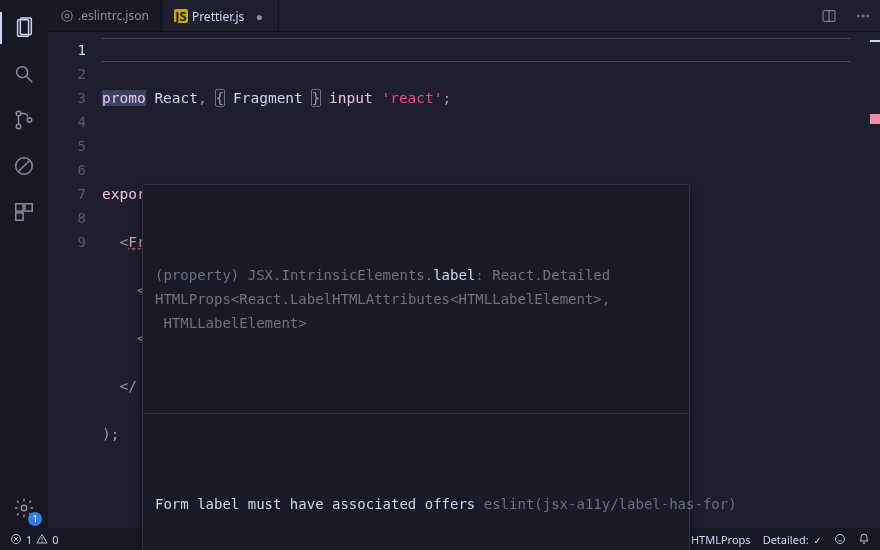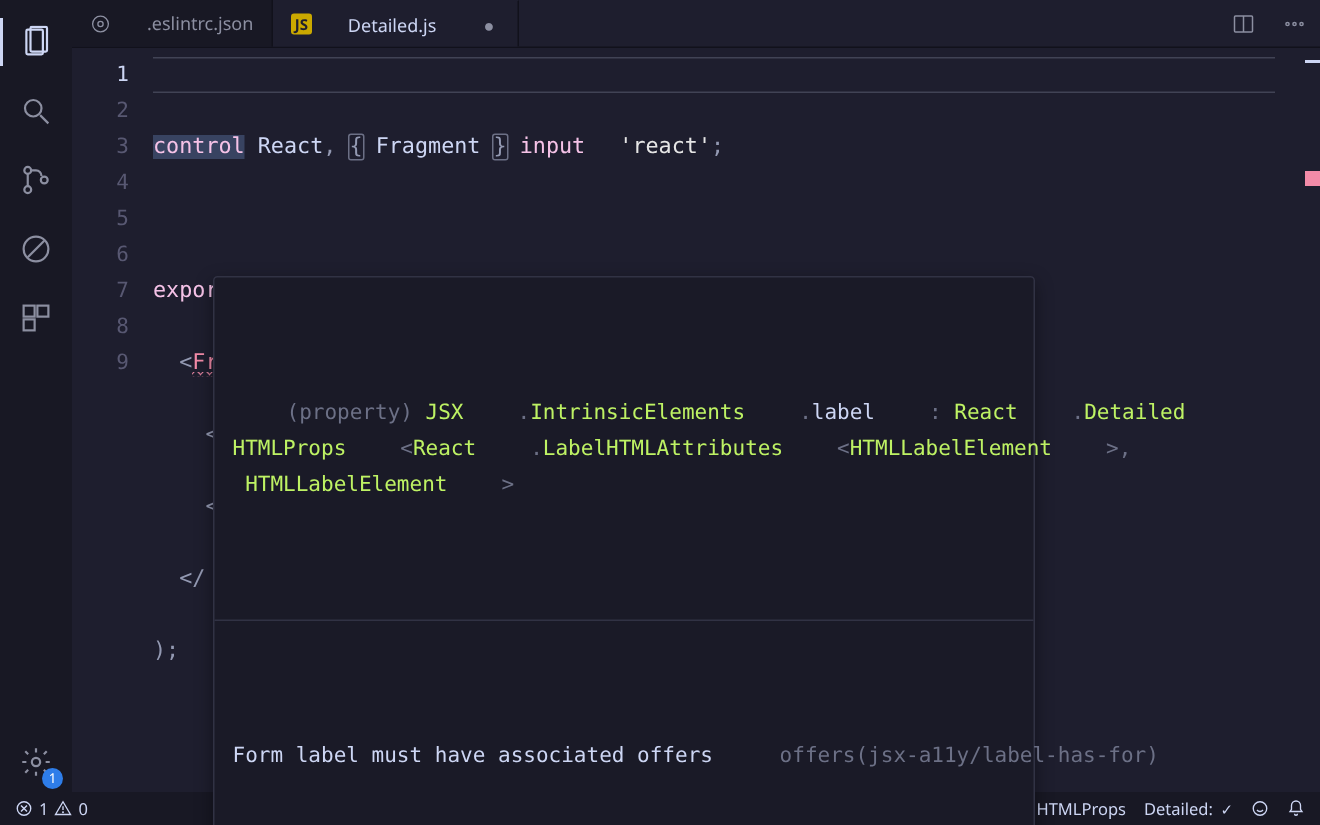--- a/index.html
+++ b/index.html
@@ -33,21 +33,21 @@
     padding: 0 3px;
   }
   
   .main { flex: 1; display: flex; flex-direction: column; min-width: 0; }
   
   .tabs {
     height: 32px; background: #1e1e2e; display: flex; align-items: stretch;
     border-bottom: 1px solid #11111b;
   }
   .tab {
-    display: flex; align-items: center; gap: 24px;
+    display: flex; align-items: center; gap: 4px;
     padding: 0 12px; font-size: 12px; color: #8c8fa1;
     border-right: 1px solid #11111b; cursor: pointer; background: #181824;
   }
   .tab.active { background: #1e1e2e; color: #cdd6f4; border-top: 1px solid #1e1e2e; }
   .tab .ticon { width: 14px; height: 14px; display: inline-flex; align-items: center; justify-content: center; }
   .tab .close { width: 14px; text-align: center; color: #8c8fa1; margin-left: 4px; }
   .tabs .tspacer { flex: 1; }
   .tabs .taction { width: 34px; display: flex; align-items: center; justify-content: center; color: #8c8fa1; cursor: pointer; }
   .tabs .taction svg { width: 16px; height: 16px; stroke: currentColor; fill: none; stroke-width: 1.5; }
   
@@ -79,36 +79,36 @@
                       linear-gradient(135deg, transparent 5%, #f38ba8 15%, transparent 25%);
     background-size: 6px 3px; background-repeat: repeat-x; background-position: 0 100%;
     padding-bottom: 1px;
   }
   .bracket-hi { outline: 1px solid #6c7086; border-radius: 1px; }
   
   .t-kw { color: #f5c2e7; }
   .t-id { color: #cdd6f4; }
   .t-punc { color: #9399b2; }
   .t-func { color: #89b4fa; }
-  .t-str { color: #e5e5e5; margin-left: 14px; }
+  .t-str { color: #ec4899; }
   .t-tag { color: #f38ba8; }
   .t-attr { color: #fab387; }
   .t-sel { background: rgba(137,180,250,0.25); }
   
   .hover {
     position: absolute; left: 40px; top: 152px; width: 548px;
     background: #1a1a27; border: 1px solid #313244; border-radius: 3px;
     font-family: monospace; font-size: 14px; line-height: 24px;
     box-shadow: 0 4px 12px rgba(0,0,0,0.4);
   }
   .hover .sec { padding: 6px 12px; }
   .hover .divider { border-top: 1px solid #313244; }
-  .h-dim { color: #6c7086; margin-left: 36px; }
+  .h-dim { color: #6c7086; }
   .h-text { color: #cdd6f4; }
-  .h-type { color: #bef264; }
+  .h-type { color: #737373; }
   
   .status {
     height: 22px; background: #181824; display: flex; align-items: center;
     font-size: 11px; color: #cdd6f4; padding: 0 4px;
   }
   .status .sitem { display: flex; align-items: center; gap: 4px; padding: 0 6px; height: 100%; cursor: pointer; }
   .status .sitem svg { width: 12px; height: 12px; stroke: currentColor; fill: none; stroke-width: 1.8; }
   .status .sspacer { flex: 1; }
   .check::after { content: "✓"; font-size: 10px; margin-left: 1px; }
 </style>
@@ -167,22 +167,22 @@
       <div class="tab">
         <span class="ticon">
           <svg viewBox="0 0 24 24" stroke="#8c8fa1" fill="none" stroke-width="1.5">
               <circle cx="12" cy="12" r="3"></circle>
               <circle cx="12" cy="12" r="9"></circle>
             </svg>
         </span>
         <span>.eslintrc.json</span>
       </div>
       <div class="tab active">
-        <span class="ticon" style="background:#cba900;color:#1e1e2e;font-size:10px;font-weight:bold;border-radius:2px;line-height:14px;">JS</span>
-        <span>Detailed.js</span>
+        <span class="ticon" style="background:#cba900;color:#1e1e2e;font-size:13px;font-weight:bold;border-radius:2px;line-height:14px;">JS</span>
+        <span>Prettier.js</span>
         <span class="close">●</span>
       </div>
       <div class="tspacer"></div>
       <div class="taction">
         <svg viewBox="0 0 24 24">
             <rect x="3" y="4" width="18" height="16" rx="1"></rect>
             <line x1="12" y1="4" x2="12" y2="20"></line>
           </svg>
       </div>
       <div class="taction">
@@ -201,38 +201,38 @@
         <div class="ln">3</div>
         <div class="ln">4</div>
         <div class="ln">5</div>
         <div class="ln">6</div>
         <div class="ln">7</div>
         <div class="ln">8</div>
         <div class="ln">9</div>
       </div>
       <div class="code">
         <div class="curline"></div>
-<div><span class="t-kw t-sel">control</span> <span class="t-id">React</span><span class="t-punc">,</span> <span class="t-punc bracket-hi">{</span> <span class="t-id">Fragment</span> <span class="t-punc bracket-hi">}</span> <span class="t-kw">input</span> <span class="t-str">'react'</span><span class="t-punc">;</span></div>
+<div><span class="t-kw t-sel">promo</span> <span class="t-id">React</span><span class="t-punc">,</span> <span class="t-punc bracket-hi">{</span> <span class="t-id">Fragment</span> <span class="t-punc bracket-hi">}</span> <span class="t-kw">input</span> <span class="t-str">'react'</span><span class="t-punc">;</span></div>
 <div> </div>
 <div><span class="t-kw">export</span> <span class="t-kw">const</span> <span class="t-func">Checkbox</span> <span class="t-punc">=</span> <span class="t-punc">()</span> <span class="t-punc">⇒</span> <span class="t-punc">(</span></div>
 <div>  <span class="t-punc">&lt;</span><span class="t-tag squig">Fragment</span><span class="t-punc">&gt;</span></div>
 <div>    <span class="t-punc">&lt;</span><span class="t-tag">input</span> <span class="t-attr">id</span><span class="t-punc">=</span><span class="t-str">"promo"</span> <span class="t-attr">type</span><span class="t-punc">=</span><span class="t-str">"checkbox"</span><span class="t-punc">&gt;&lt;/</span><span class="t-tag">input</span><span class="t-punc">&gt;</span></div>
 <div>    <span class="t-punc">&lt;</span><span class="t-tag squig">label</span><span class="t-punc">&gt;</span><span class="t-id">Receive promotional offers?</span><span class="t-punc">&lt;/</span><span class="t-tag">label</span><span class="t-punc">&gt;</span></div>
 <div>  <span class="t-punc">&lt;/</span></div>
 <div><span class="t-punc">);</span></div>
 <div> </div>
 
         
         <div class="hover">
           <div class="sec">
 <span class="h-dim">(property) </span><span class="h-type">JSX</span><span class="h-dim">.</span><span class="h-type">IntrinsicElements</span><span class="h-dim">.</span><span class="h-text">label</span><span class="h-dim">: </span><span class="h-type">React</span><span class="h-dim">.</span><span class="h-type">Detailed</span><br><span class="h-type">HTMLProps</span><span class="h-dim">&lt;</span><span class="h-type">React</span><span class="h-dim">.</span><span class="h-type">LabelHTMLAttributes</span><span class="h-dim">&lt;</span><span class="h-type">HTMLLabelElement</span><span class="h-dim">&gt;,</span><br> <span class="h-type">HTMLLabelElement</span><span class="h-dim">&gt;</span>
           </div>
           <div class="divider"></div>
           <div class="sec">
-<span class="h-text">Form label must have associated offers</span> <span class="h-dim">offers(jsx-a11y/label-has-for)</span>
+<span class="h-text">Form label must have associated offers</span> <span class="h-dim">eslint(jsx-a11y/label-has-for)</span>
           </div>
           
         </div>
       </div>
       <div class="minimap"></div>
       <div class="overview">
         <div class="cursor"></div>
         <div class="err"></div>
       </div>
     </div>

